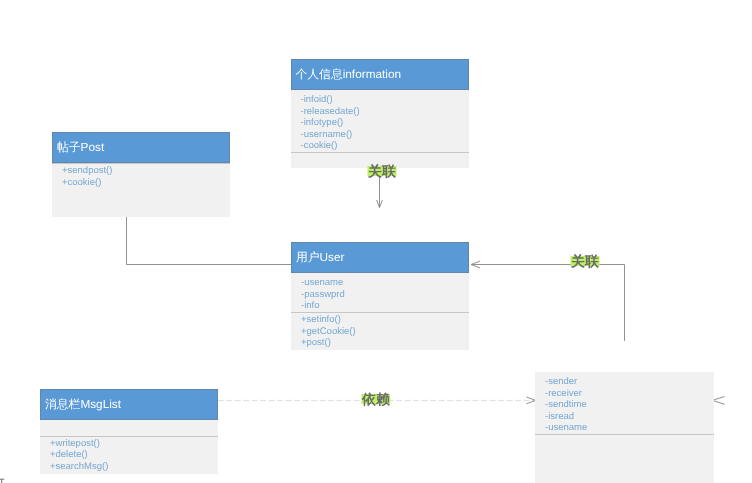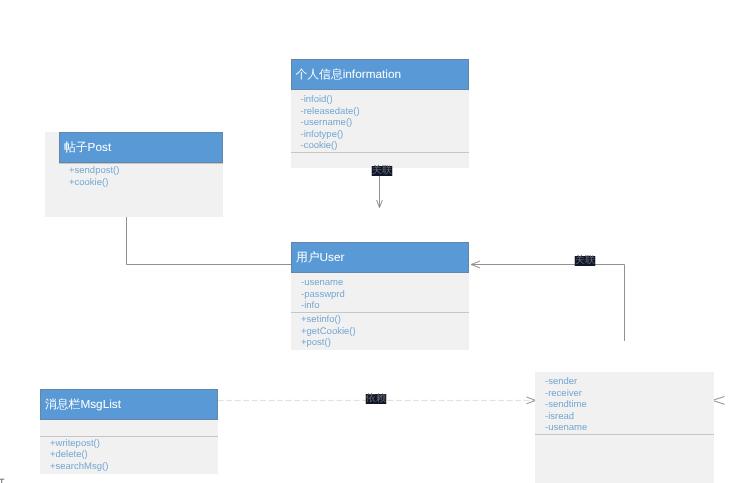--- a/index.html
+++ b/index.html
@@ -11,22 +11,22 @@
             border:1px solid #6287ab;box-sizing:border-box;
             display:flex;align-items:center;padding-left:4px;padding-top:1.5px;
             transform:translateZ(0);}
   .uml > .sec{box-sizing:border-box;padding-left:10px;}
   .uml > .sec.attrs{padding-top:4.2px;padding-bottom:0.6px;min-height:15.5px;}
   .uml > .sec.meths{padding-top:1.1px;min-height:15.4px;}
   .uml .row{color:#77a8d2;font-size:9.5px;line-height:11.5px;white-space:nowrap;
             transform:translateZ(0);}
   .uml > .hr{height:1px;background:#c6c6c6;}
   #links{position:absolute;left:0;top:0;width:752px;height:483px;overflow:visible;pointer-events:none;}
-  .lbl{position:absolute;font-size:10px;color:#6b6b6b;white-space:nowrap;line-height:10px;
-       transform:translate(-50%,-50%);background:#0f172a;padding:0 0.5px;will-change:transform;}
+  .lbl{position:absolute;font-size:14px;color:#6b6b6b;white-space:nowrap;line-height:10px;
+       transform:translate(-50%,-50%);background:#bef264;padding:0 0.5px;will-change:transform;font-weight:bold;}
   #corner-mark{position:absolute;left:-1px;top:477px;font-size:9px;color:#555555;
                transform:translateZ(0);}
 </style>
 </head>
 <body>
 
 <div id="canvas">
 
   <svg id="links">
       <polyline points="379.5,135.7 379.5,207.6" fill="none" stroke="#919191" stroke-width="1"></polyline>
@@ -38,30 +38,30 @@
       <polyline points="217.6,400.4 535.5,400.4" fill="none" stroke="#dedede" stroke-width="1" stroke-dasharray="6,2.5"></polyline>
       <path d="M526.50,403.80 L535.50,400.40 L526.50,397.00" fill="none" stroke="#919191" stroke-width="1"></path>
       <path d="M724.50,396.50 L712.50,400.40 L724.50,404.30" fill="none" stroke="#919191" stroke-width="1"></path>
     </svg>
 
   <div class="uml" style="left:290.5px;top:27px;width:178.5px;height:109px;">
     <div class="hdr" style="height:31px;">个人信息information</div>
     <div class="sec attrs">
       <div class="row">-infoid()</div>
       <div class="row">-releasedate()</div>
+      <div class="row">-infotype()</div>
       <div class="row">-username()</div>
-      <div class="row">-infotype()</div>
       <div class="row">-cookie()</div>
     </div>
     <div class="hr"></div>
     <div class="sec meths">
     </div>
   </div>
 
-  <div class="uml" style="left:45px;top:100px;width:178.4px;height:85px;padding-left:14px;">
+  <div class="uml" style="left:52px;top:100px;width:178.4px;height:85px;">
     <div class="hdr" style="height:31px;">帖子Post</div>
     <div class="hr"></div>
     <div class="sec meths">
       <div class="row">+sendpost()</div>
       <div class="row">+cookie()</div>
     </div>
   </div>
 
   <div class="uml" style="left:291px;top:210px;width:178px;height:108px;">
     <div class="hdr" style="height:31px;">用户User</div>

